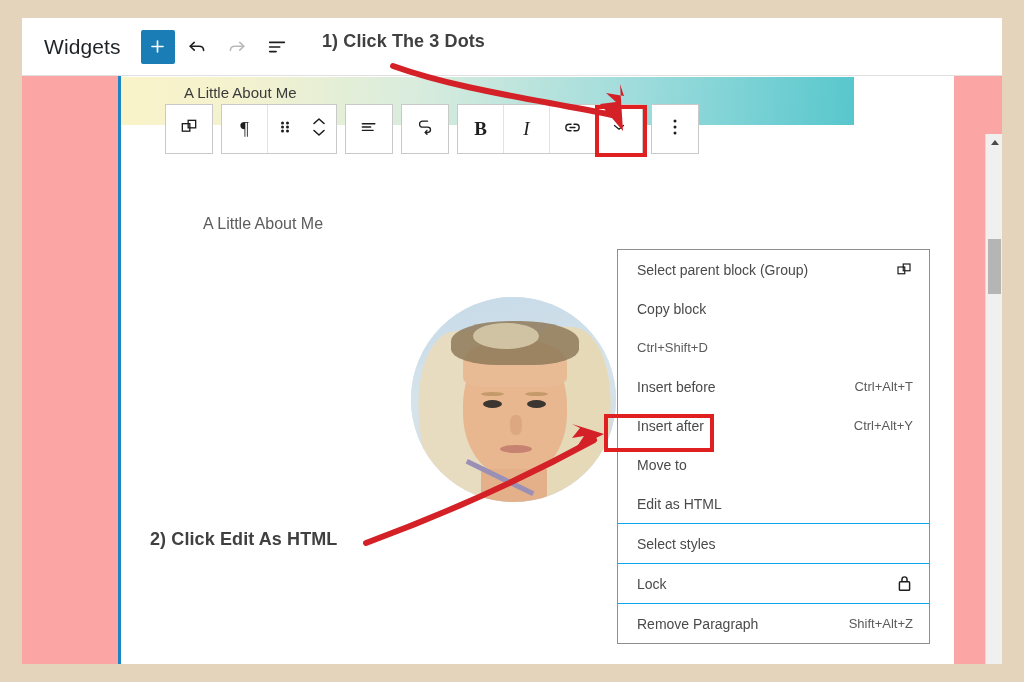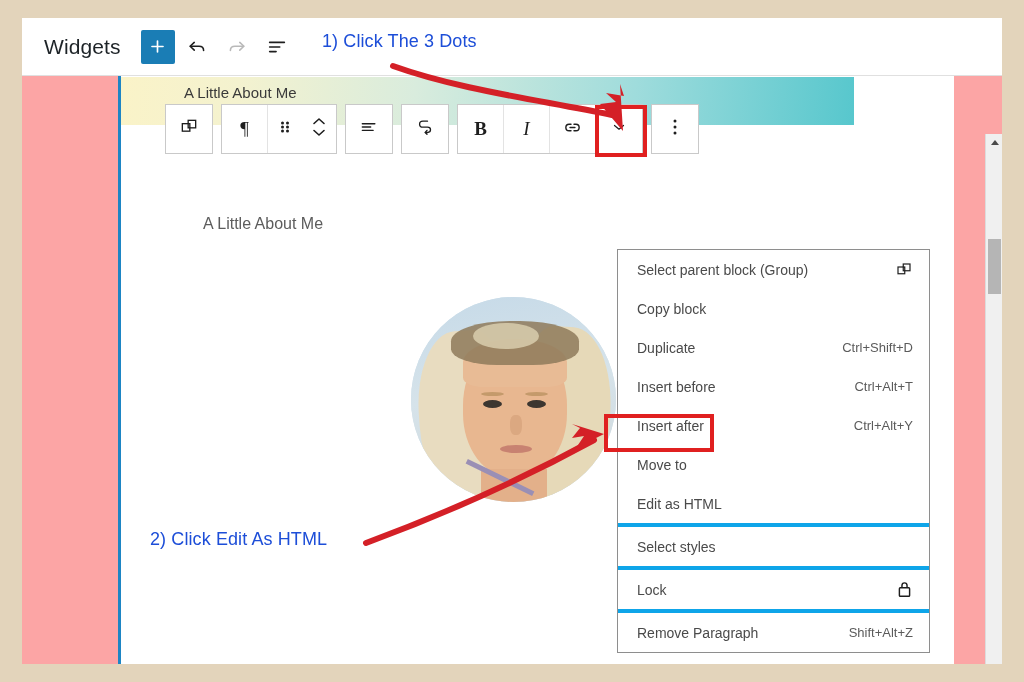--- a/index.html
+++ b/index.html
@@ -40,22 +40,22 @@
   .hbtn {
     width: 36px; height: 36px;
     display: flex; align-items: center; justify-content: center;
   }
   .hbtn.addbtn { background: #1a7db5; border-radius: 2px; width: 34px; height: 34px; }
   .hbtn svg { display: block; }
 
   
   .anno {
     position: absolute;
-    color: #1d4ed8;
-    font-weight: normal;
+    color: #404040;
+    font-weight: bold;
     font-size: 18px;
     letter-spacing: .1px;
     white-space: nowrap;
     z-index: 80;
   }
   #anno1 { left: 322px; top: 31px; }
   #anno2 { left: 150px; top: 529px; }
   #arrows { position: absolute; left: 0; top: 0; width: 1024px; height: 682px; z-index: 70; pointer-events: none; }
 
   
@@ -153,21 +153,21 @@
   
   #menu {
     position: absolute;
     left: 595px; top: 173px;
     width: 313px;
     background: #ffffff;
     border: 1px solid #8e8e8e;
     z-index: 55;
     font-size: 14px;
   }
-  .msec { border-bottom: 4px solid #0ea5e9; }
+  .msec { border-bottom: 1px solid #0ea5e9; }
   .msec:last-child { border-bottom: none; }
   .mitem {
     height: 39px;
     display: flex; align-items: center;
     padding: 0 16px 0 19px;
     color: #4a4a4a;
     position: relative;
   }
   .mlabel { flex: 1; white-space: nowrap; }
   .mshort { color: #5b5b5b; font-size: 13px; white-space: nowrap; }
@@ -389,21 +389,20 @@
                 <rect x="11" y="4" width="9" height="9" fill="none" stroke="#1e1e1e" stroke-width="1.6"></rect>
               </svg>
             </span>
           </div>
 
           <div class="mitem">
             <span class="mlabel">Copy block</span>
           </div>
 
           <div class="mitem">
-            <span class="mlabel">Duplicate</span>
             <span class="mshort">Ctrl+Shift+D</span>
           </div>
 
           <div class="mitem">
             <span class="mlabel">Insert before</span>
             <span class="mshort">Ctrl+Alt+T</span>
           </div>
 
           <div class="mitem">
             <span class="mlabel">Insert after</span>

